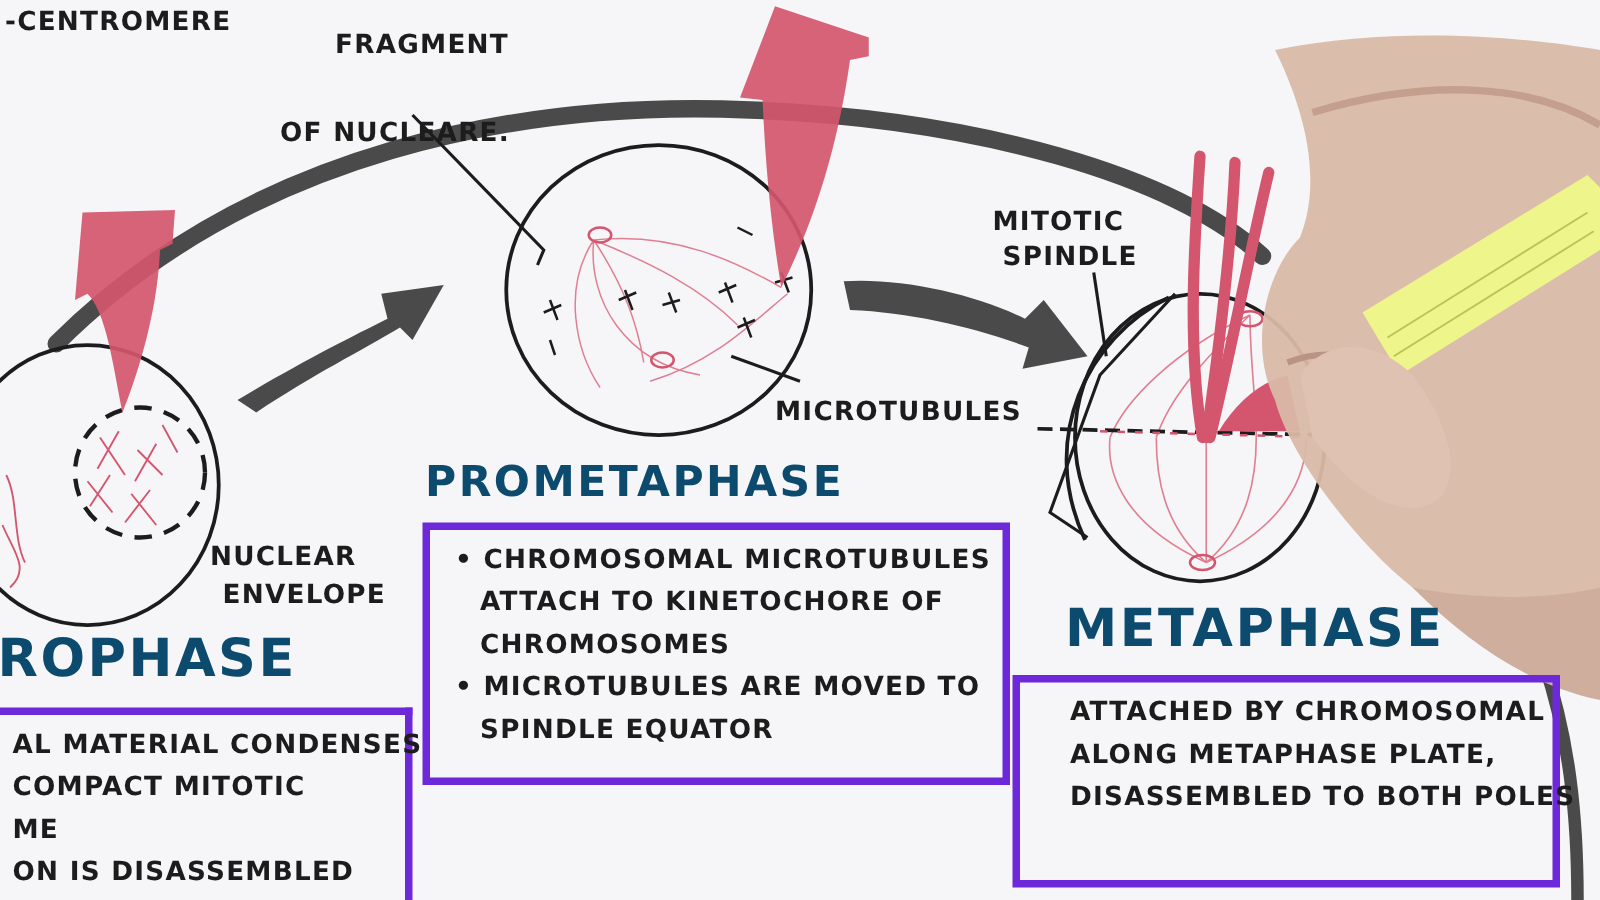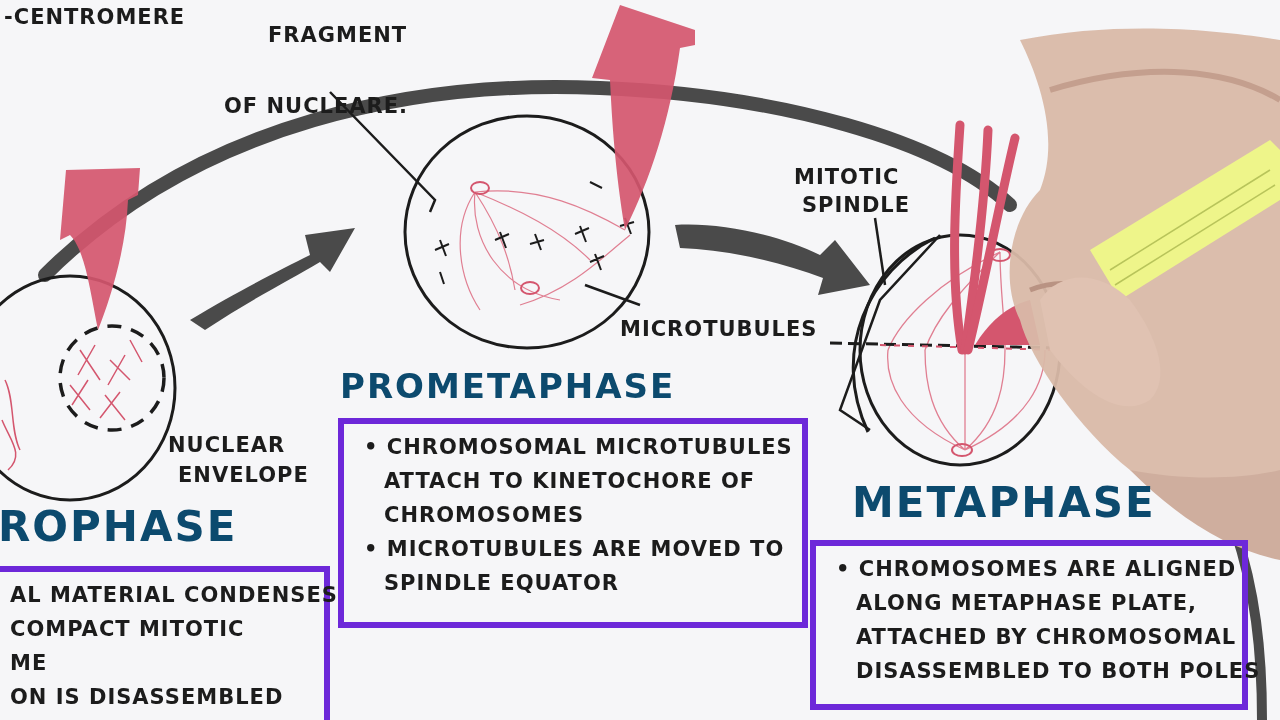--- a/index.html
+++ b/index.html
@@ -131,19 +131,18 @@
   <div class="notes-box" style="left:338px; top:418px; width:470px; height:210px;">
     <div class="line">• CHROMOSOMAL MICROTUBULES</div>
     <div class="line indent">ATTACH TO KINETOCHORE OF</div>
     <div class="line indent">CHROMOSOMES</div>
     <div class="line">• MICROTUBULES ARE MOVED TO</div>
     <div class="line indent">SPINDLE EQUATOR</div>
   </div>
 
   <div class="phase-title" style="left:852px; top:478px;">METAPHASE</div>
   <div class="notes-box" style="left:810px; top:540px; width:438px; height:170px;">
-    <div class="line">• CHROMOSOMES ARE ALIGNED</div>
+    <div class="line indent">ATTACHED BY CHROMOSOMAL</div>
     <div class="line indent">ALONG METAPHASE PLATE,</div>
-    <div class="line indent">ATTACHED BY CHROMOSOMAL</div>
     <div class="line indent">DISASSEMBLED TO BOTH POLES</div>
   </div>
 
 </div>
 
 </body></html>

